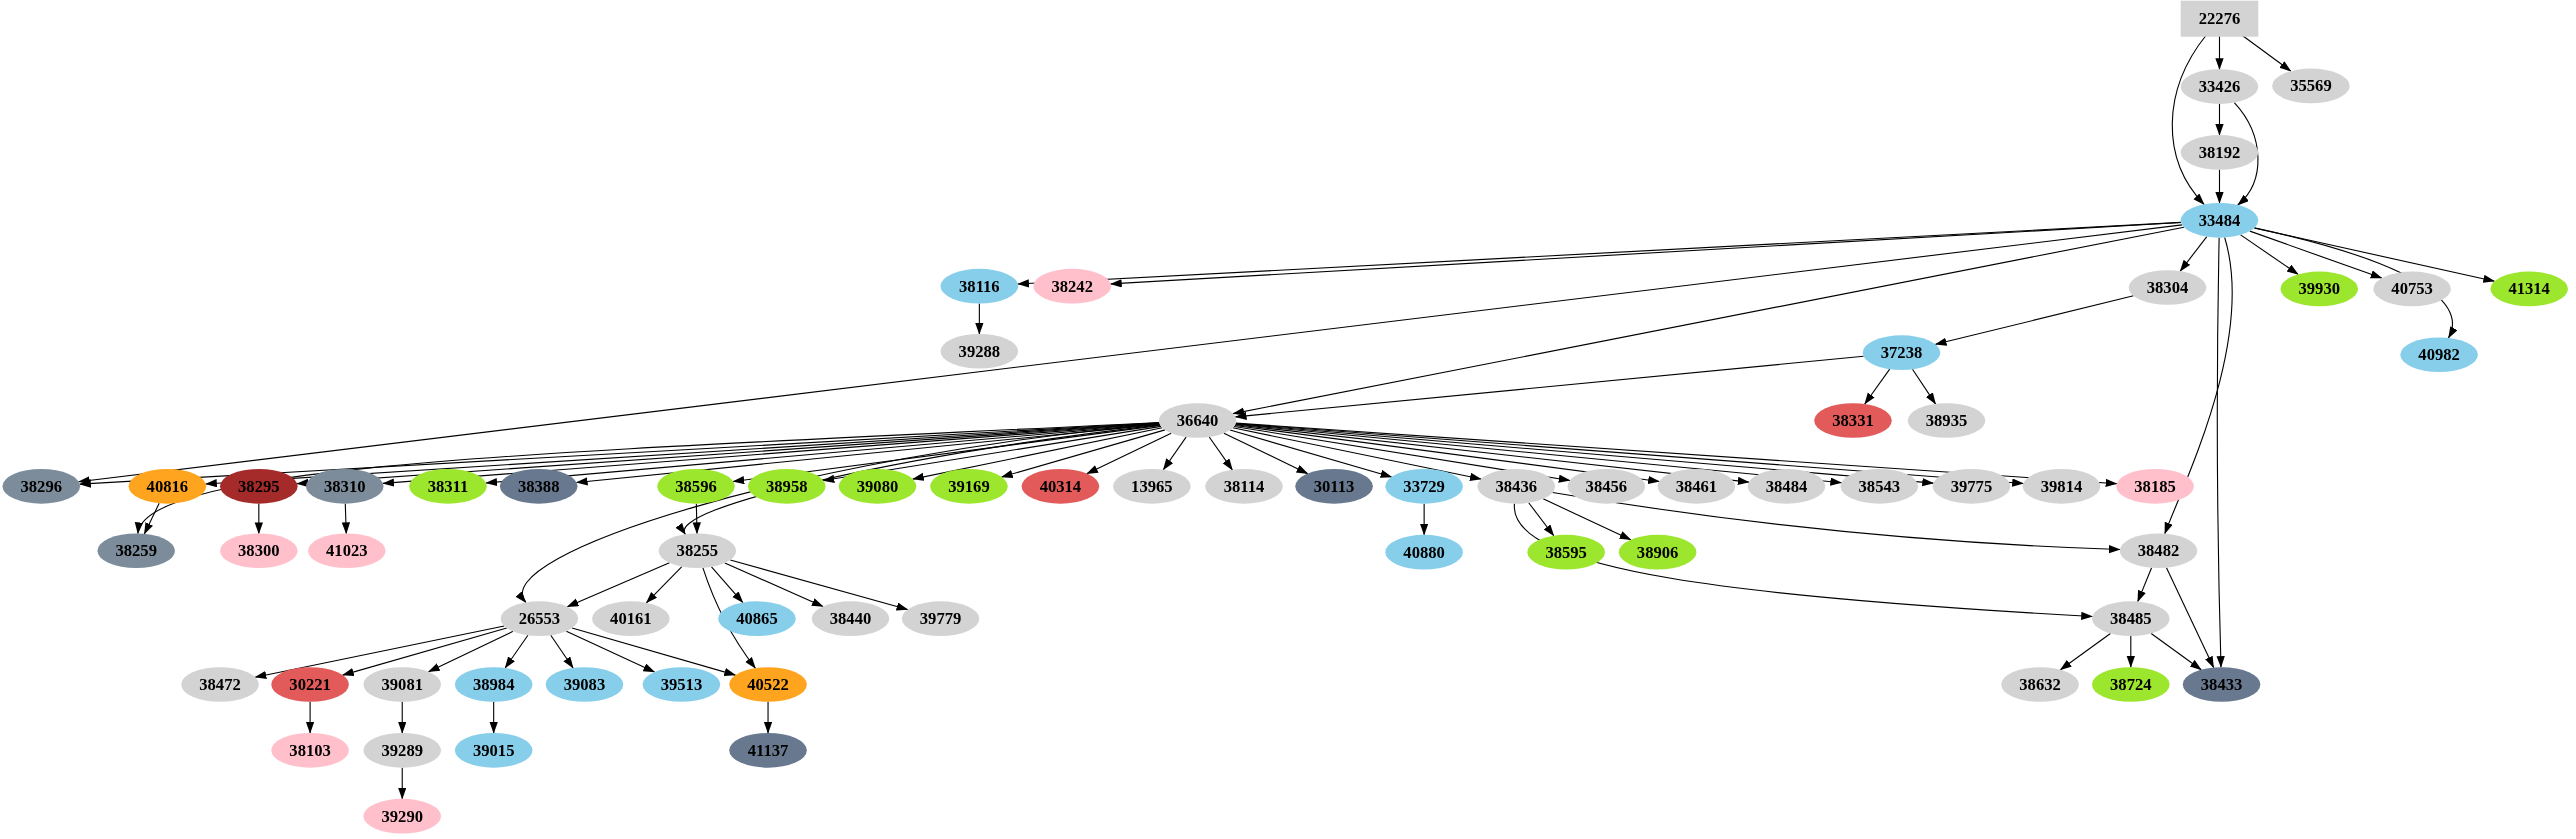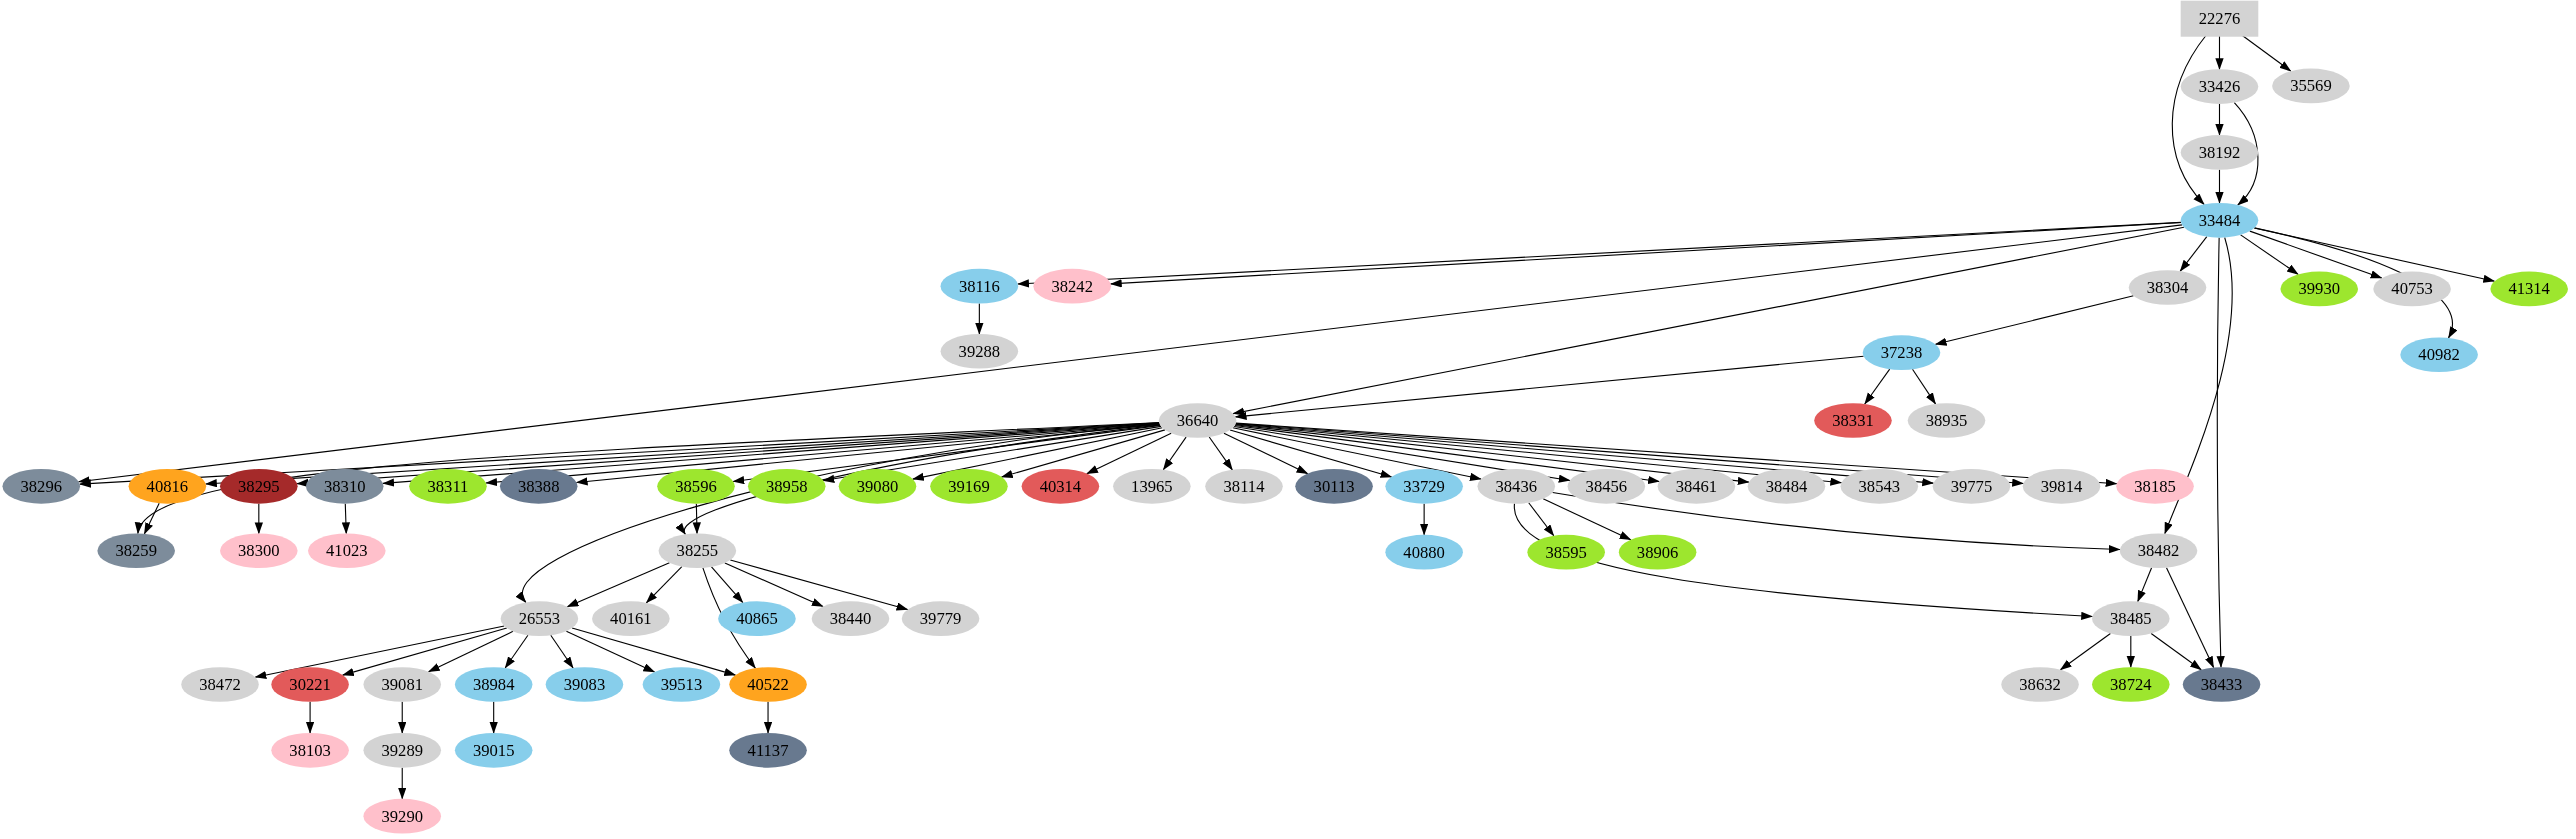--- a/index.html
+++ b/index.html
@@ -5,20 +5,21 @@
   html, body {
     margin: 0;
     padding: 0;
     background: #ffffff;
   }
   .graph-canvas {
     width: 2576px;
     height: 839px;
     background: #ffffff;
     font-family: "Liberation Serif", "DejaVu Serif", serif;
+    font-weight: bold;
   }
   svg { display: block; }
   .node-label {
     font-family: "Liberation Serif", "DejaVu Serif", serif;
     font-size: 24px;
     fill: #000000;
     text-anchor: middle;
     pointer-events: none;
   }
   .edge-path {

